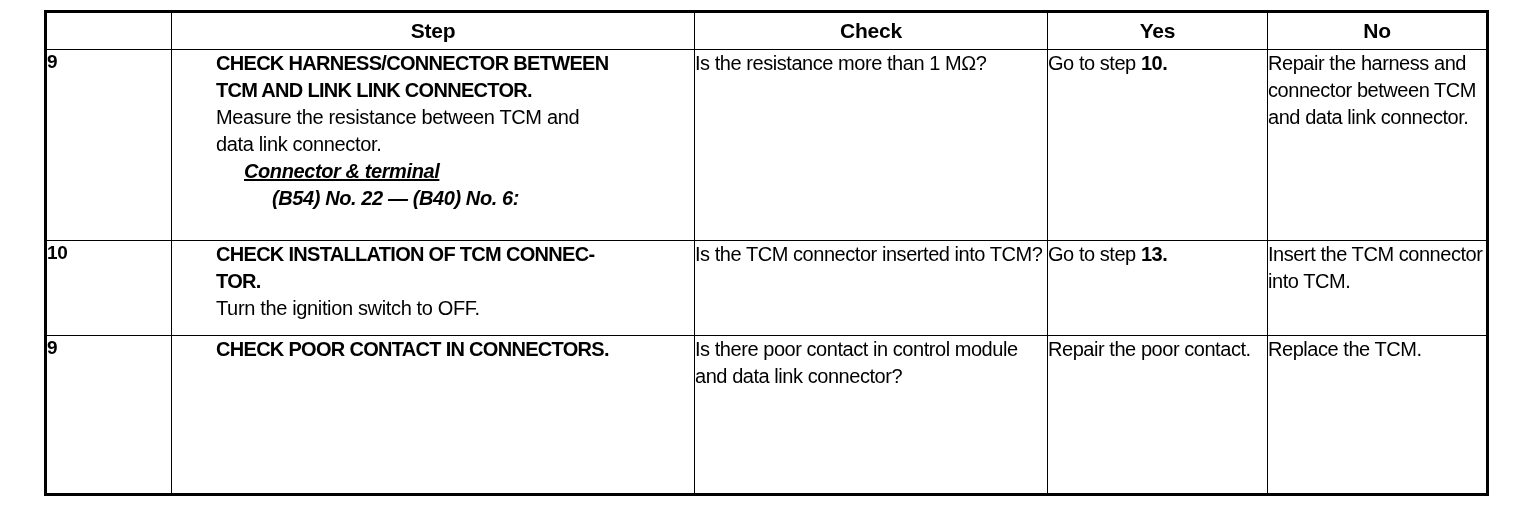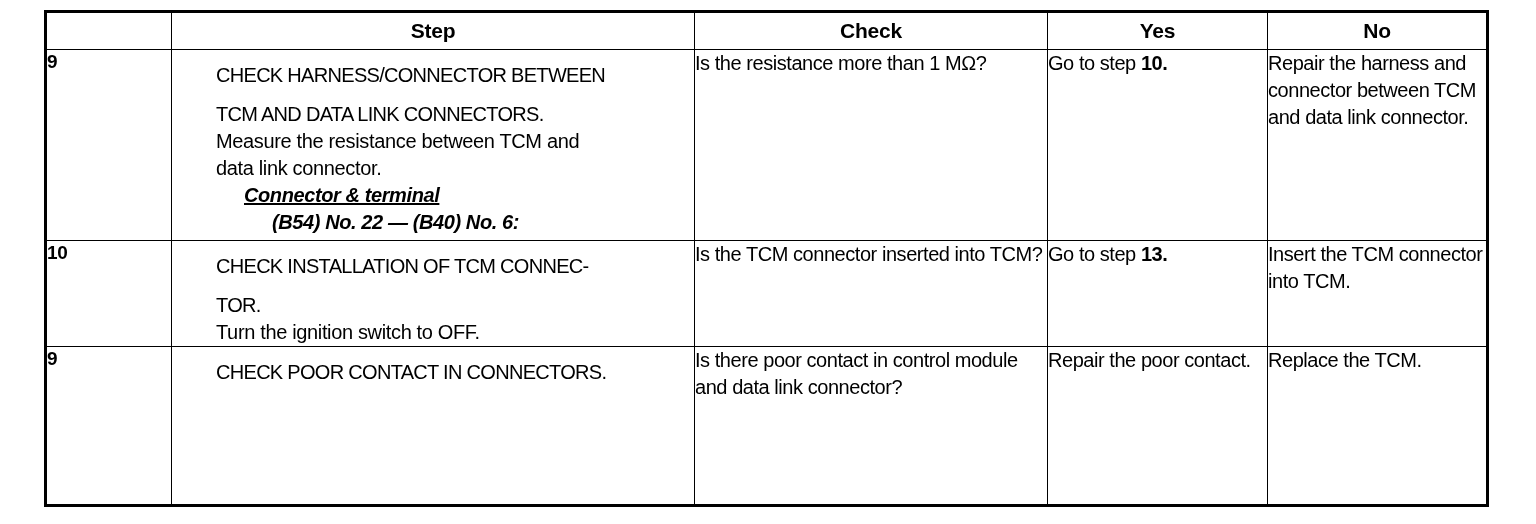--- a/index.html
+++ b/index.html
@@ -80,24 +80,23 @@
   }
 
   
   .step-cell {
     font-size: 20px;
     line-height: 27px;
     padding: 3px 4px 4px 0;
     letter-spacing: -0.45px;
   }
   .step-title {
-    font-weight: normal;
+    font-weight: bold;
     padding-left: 44px;
     letter-spacing: -0.7px;
-    margin-top: 12px;
   }
   .step-sub {
     font-weight: normal;
     padding-left: 44px;
     letter-spacing: -0.35px;
   }
   .step-em {
     font-weight: bold;
     font-style: italic;
     padding-left: 72px;
@@ -149,21 +148,21 @@
         <th class="hdr-cell frame-top frame-right">No</th>
       </tr>
     </thead>
 
     <tbody>
 
       <tr class="row-9">
         <td class="num-cell frame-left">9</td>
         <td class="step-cell">
           <div class="step-title">CHECK HARNESS/CONNECTOR BETWEEN</div>
-          <div class="step-title">TCM AND DATA LINK CONNECTORS.</div>
+          <div class="step-title">TCM AND LINK LINK CONNECTOR.</div>
           <div class="step-sub">Measure the resistance between TCM and</div>
           <div class="step-sub">data link connector.</div>
           <div class="step-em">Connector &amp; terminal</div>
           <div class="step-em2">(B54) No. 22 — (B40) No. 6:</div>
         </td>
         <td class="body-cell">Is the resistance more than 1 MΩ?</td>
         <td class="body-cell"><span>Go to step </span><b>10.</b></td>
         <td class="body-cell frame-right">Repair the harness and connector between TCM and data link connector.</td>
       </tr>
 

